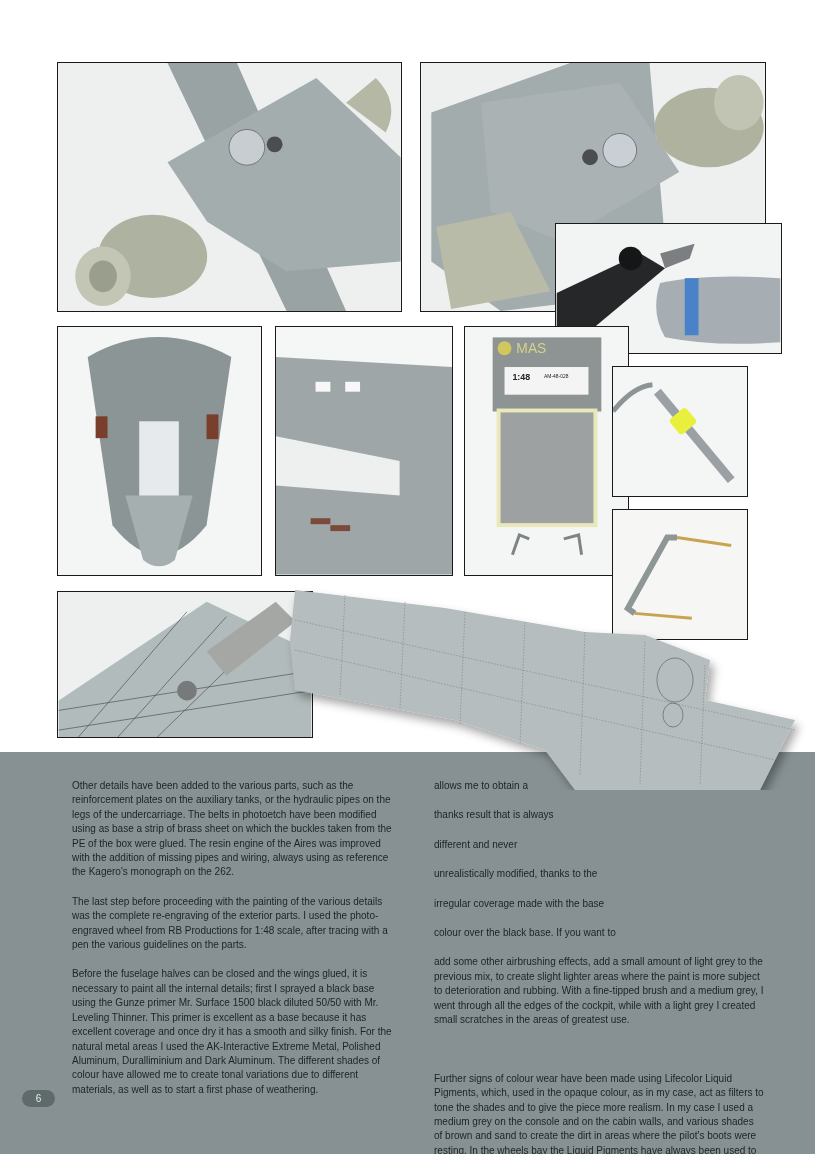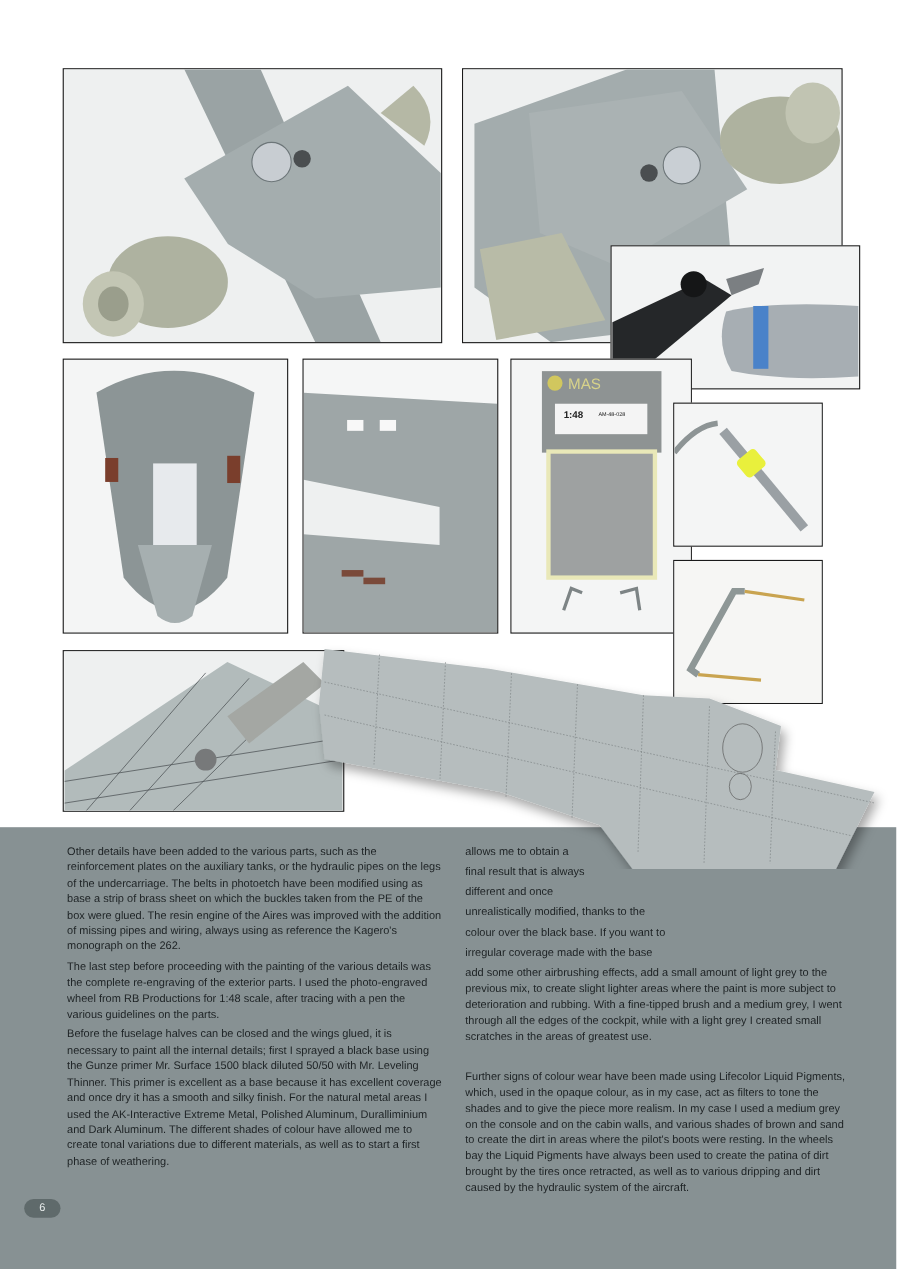--- a/index.html
+++ b/index.html
@@ -2,21 +2,21 @@
 <html><head>
 <meta charset="utf-8">
 <style>
   html, body { margin:0; padding:0; }
   body { width:815px; height:1154px; position:relative; background:#ffffff; overflow:hidden;
          font-family:"Liberation Sans", sans-serif; }
   .photo { position:absolute; border:1.3px solid #1a1a1a; box-sizing:border-box; overflow:hidden; background:#f4f5f5; }
   .photo svg { width:100%; height:100%; display:block; }
   .band { position:absolute; left:0; top:752px; width:815px; height:402px; background:#879193; }
   .col { position:absolute; font-size:10px; line-height:14.4px; color:#1d2224; }
-  .col p { margin:4px; }
+  .col p { margin:15px; }
   .col1 { left:57px; top:764px; width:350px; }
   .col2 { left:419px; top:764px; width:360px; }
   .gap { height:14.4px; }
   .pagebadge { position:absolute; left:22px; top:1090px; width:33px; height:17px; border-radius:9px;
                background:#5f6a6b; color:#e8ecec; font-size:10px; line-height:17px; text-align:center; }
   .wingshape { position:absolute; }
 </style>
 </head>
 <body>
 
@@ -156,23 +156,23 @@
 </svg>
 
 <div class="col col1">
   <p>Other details have been added to the various parts, such as the reinforcement plates on the auxiliary tanks, or the hydraulic pipes on the legs of the undercarriage. The belts in photoetch have been modified using as base a strip of brass sheet on which the buckles taken from the PE of the box were glued. The resin engine of the Aires was improved with the addition of missing pipes and wiring, always using as reference the Kagero's monograph on the 262.</p>
   <p>The last step before proceeding with the painting of the various details was the complete re-engraving of the exterior parts. I used the photo-engraved wheel from RB Productions for 1:48 scale, after tracing with a pen the various guidelines on the parts.</p>
   <p>Before the fuselage halves can be closed and the wings glued, it is necessary to paint all the internal details; first I sprayed a black base using the Gunze primer Mr. Surface 1500 black diluted 50/50 with Mr. Leveling Thinner. This primer is excellent as a base because it has excellent coverage and once dry it has a smooth and silky finish. For the natural metal areas I used the AK-Interactive Extreme Metal, Polished Aluminum, Duralliminium and Dark Aluminum. The different shades of colour have allowed me to create tonal variations due to different materials, as well as to start a first phase of weathering.</p>
 </div>
 
 <div class="col col2">
   <p>allows me to obtain a</p>
-  <p>final result that is always</p>
-  <p>different and once</p>
+  <p>thanks result that is always</p>
+  <p>different and never</p>
   <p>unrealistically modified, thanks to the</p>
+  <p>irregular coverage made with the base</p>
   <p>colour over the black base. If you want to</p>
-  <p>irregular coverage made with the base</p>
   <p>add some other airbrushing effects, add a small amount of light grey to the previous mix, to create slight lighter areas where the paint is more subject to deterioration and rubbing. With a fine-tipped brush and a medium grey, I went through all the edges of the cockpit, while with a light grey I created small scratches in the areas of greatest use.</p>
   <div class="gap"></div>
   <p>Further signs of colour wear have been made using Lifecolor Liquid Pigments, which, used in the opaque colour, as in my case, act as filters to tone the shades and to give the piece more realism. In my case I used a medium grey on the console and on the cabin walls, and various shades of brown and sand to create the dirt in areas where the pilot's boots were resting. In the wheels bay the Liquid Pigments have always been used to create the patina of dirt brought by the tires once retracted, as well as to various dripping and dirt caused by the hydraulic system of the aircraft.</p>
 </div>
 
 <div class="pagebadge">6</div>
 
 </body></html>

